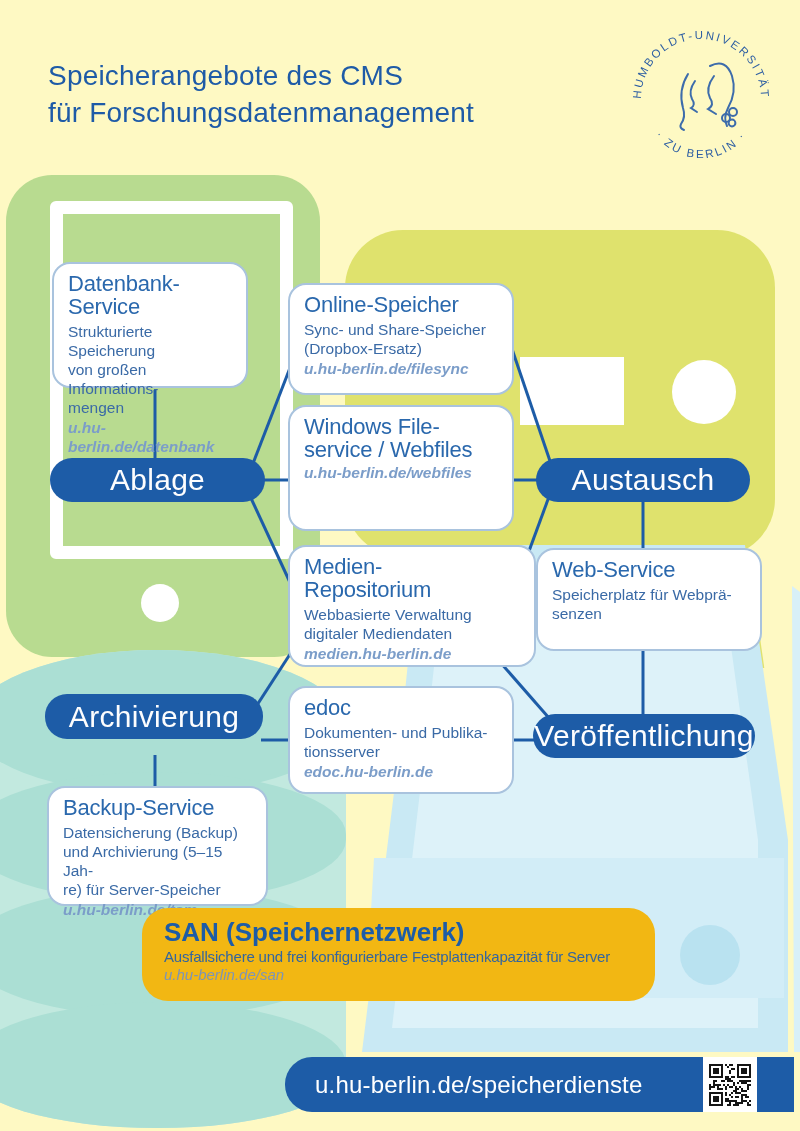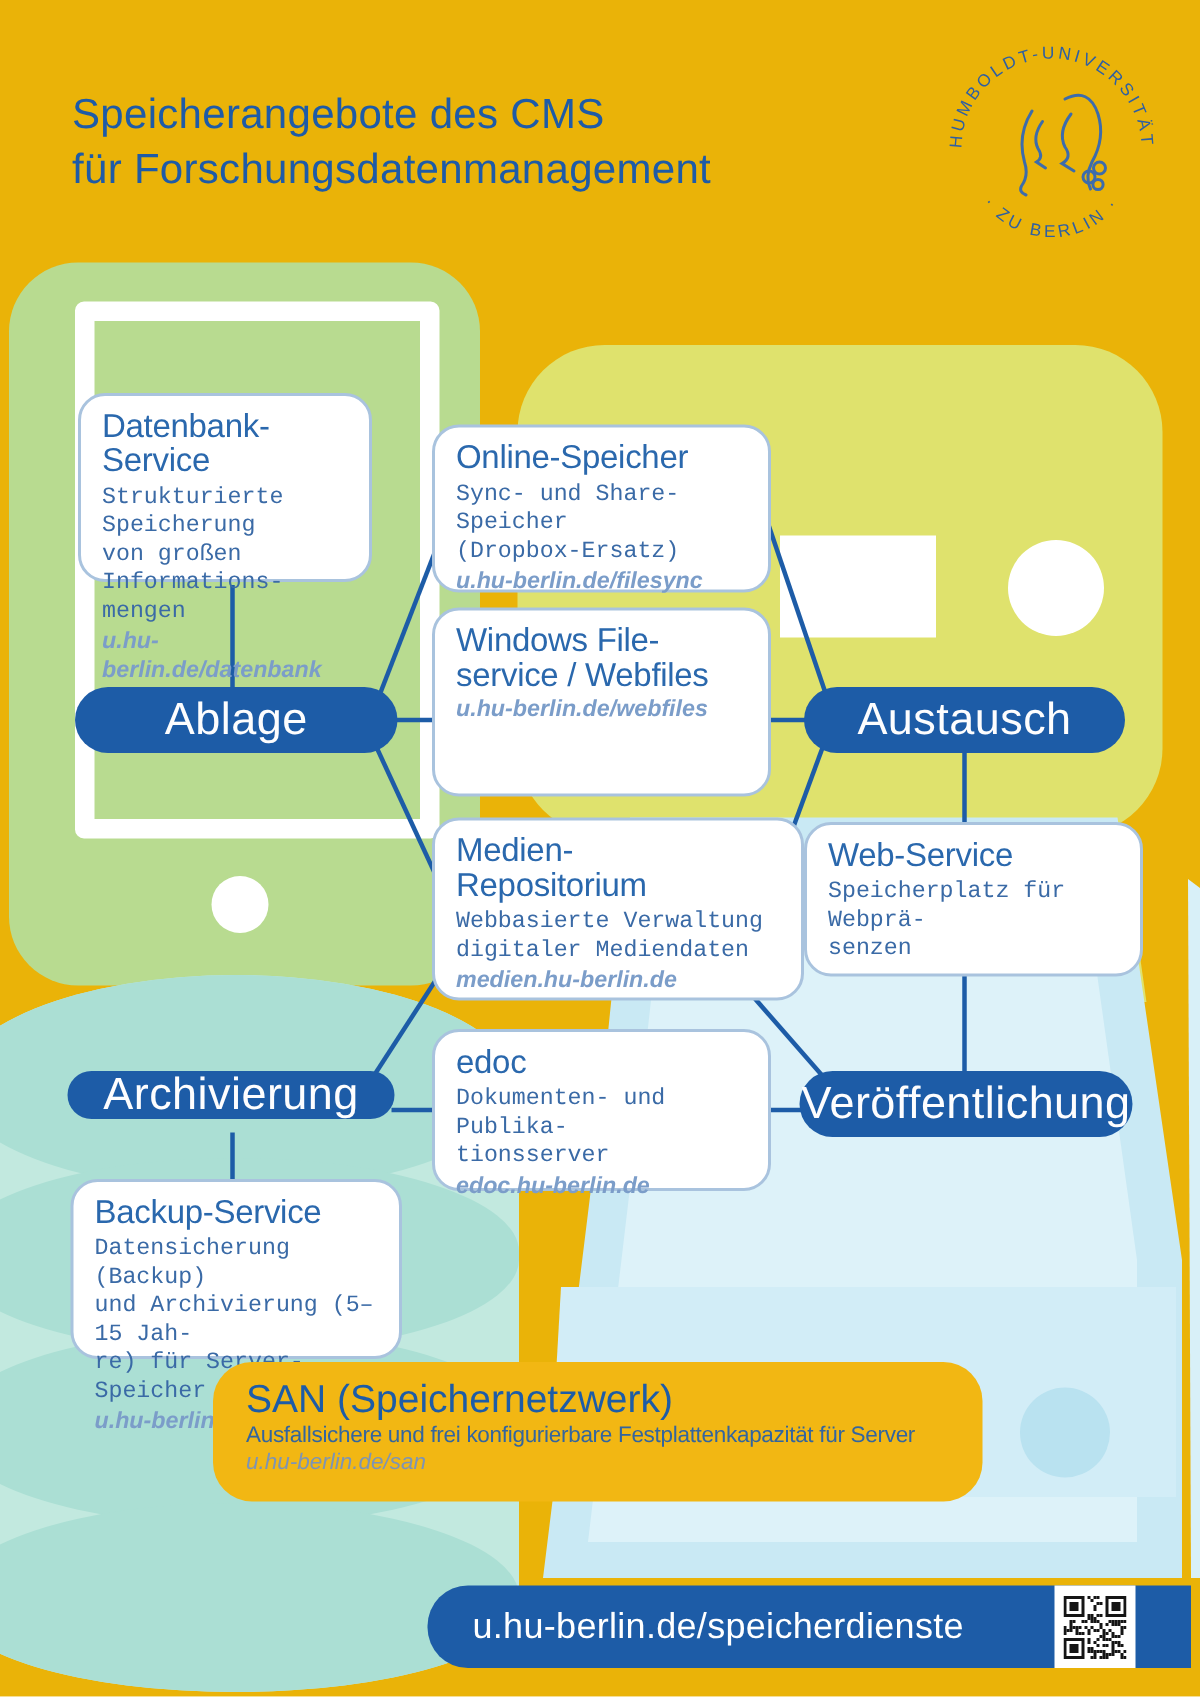--- a/index.html
+++ b/index.html
@@ -1,17 +1,17 @@
 <!DOCTYPE html>
 <html><head>
 <meta charset="utf-8">
 <style>
   html,body{margin:0;padding:0;background:#ffffff;}
   body{font-family:"Liberation Sans","DejaVu Sans",sans-serif;}
-  .stage{position:relative;width:800px;height:1131px;background:#eab308;overflow:hidden;}
+  .stage{position:relative;width:800px;height:1131px;background:#fef9c3;overflow:hidden;}
   .abs{position:absolute;}
 
   
   h1.title{position:absolute;left:48px;top:58px;margin:0;font-size:28px;line-height:1.32;
     font-weight:500;color:#1e5ba7;white-space:pre-line;letter-spacing:.2px;z-index:7;}
 
   
   .tablet{left:6px;top:175px;width:314px;height:482px;background:#b8db90;border-radius:46px;z-index:1;}
   .tablet-screen{left:50px;top:201px;width:217px;height:332px;border:13px solid #fff;border-radius:6px;z-index:1;}
   .tablet-home{left:141px;top:584px;width:38px;height:38px;background:#fff;border-radius:50%;z-index:1;}
@@ -36,42 +36,42 @@
   
   .logo{left:628px;top:26px;width:146px;height:146px;z-index:7;}
 
   
   svg.lines{position:absolute;left:0;top:0;z-index:3;}
 
   
   .svc{position:absolute;background:#fff;border:2px solid #a9c3de;border-radius:18px;
     padding:9px 14px;box-sizing:border-box;z-index:4;}
   .svc .t{font-size:22px;line-height:1.04;color:#2a68ad;font-weight:500;white-space:pre-line;letter-spacing:-.2px;}
-  .svc .d{font-size:15.5px;line-height:1.23;color:#3a6aa6;margin-top:3px;white-space:pre-line;font-family:Liberation Mono, monospace;}
+  .svc .d{font-size:15.5px;line-height:1.23;color:#3a6aa6;margin-top:3px;white-space:pre-line;}
   .svc .l{font-size:15.5px;line-height:1.25;color:#7b9dc9;font-style:italic;margin-top:1px;font-weight:bold;}
   #box-datenbank{left:52px;top:262px;width:196px;height:126px;}
   #box-online{left:288px;top:283px;width:226px;height:112px;}
   #box-windows{left:288px;top:405px;width:226px;height:126px;}
   #box-medien{left:288px;top:545px;width:248px;height:122px;}
   #box-web{left:536px;top:548px;width:226px;height:103px;}
   #box-edoc{left:288px;top:686px;width:226px;height:108px;}
   #box-backup{left:47px;top:786px;width:221px;height:120px;}
 
   
   .pill{position:absolute;background:#1d5ca7;border-radius:22px;display:flex;align-items:center;
     justify-content:center;color:#fdfdfe;font-size:30px;letter-spacing:.3px;z-index:5;}
   #pill-ablage{left:50px;top:458px;width:215px;height:44px;}
   #pill-austausch{left:536px;top:458px;width:214px;height:44px;}
-  #pill-archivierung{left:45px;top:714px;width:218px;height:32px;}
+  #pill-archivierung{left:45px;top:694px;width:218px;height:45px;}
   #pill-veroeffentlichung{left:533px;top:714px;width:222px;height:44px;}
 
   
   .san{left:142px;top:908px;width:513px;height:93px;background:#f2b713;border-radius:26px;
     padding:10px 22px;box-sizing:border-box;z-index:6;}
-  .san .t{font-size:26px;line-height:1.1;color:#1d5ca7;font-weight:400;}
+  .san .t{font-size:26px;line-height:1.1;color:#1d5ca7;font-weight:700;}
   .san .d{font-size:15px;line-height:1.3;color:#33659f;letter-spacing:-.2px;}
   .san .l{font-size:15px;color:#7d94b5;font-style:italic;}
 
   
   .footer-bar{left:285px;top:1057px;width:509px;height:55px;background:#1d5ca7;
     border-radius:27px 0 0 27px;z-index:6;text-align:center;}
   .footer-bar .u{position:absolute;left:30px;top:0;height:55px;line-height:55px;
     color:#fff;font-size:24px;letter-spacing:.2px;}
   .qr-box{left:703px;top:1057px;width:54px;height:55px;background:#fff;z-index:7;
     display:flex;align-items:center;justify-content:center;}

